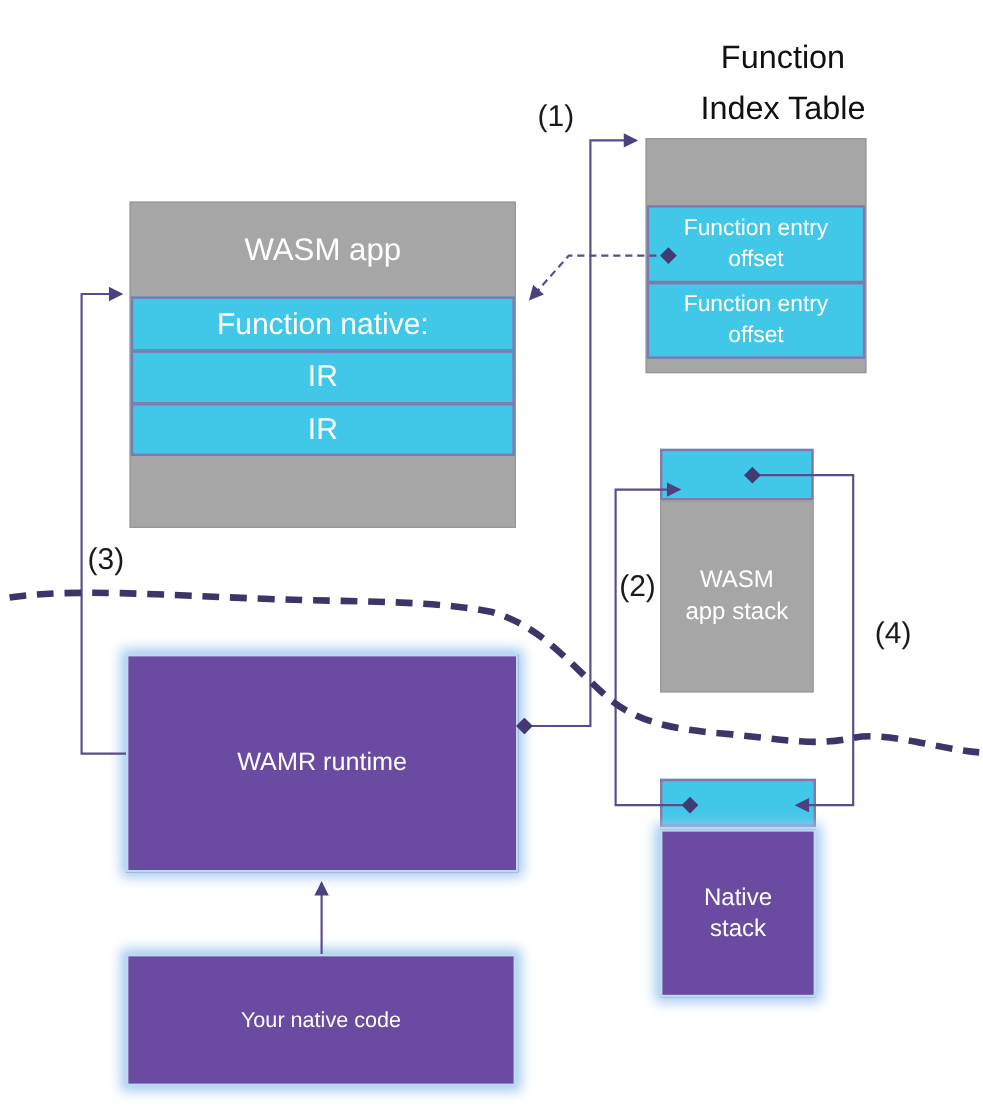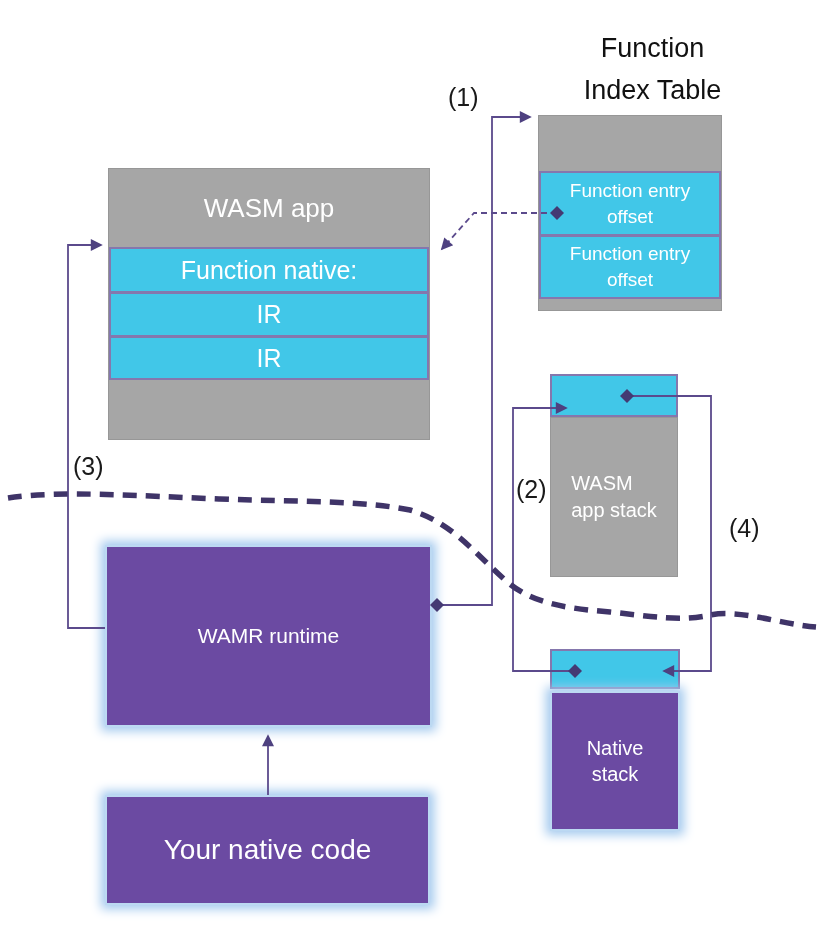--- a/index.html
+++ b/index.html
@@ -31,20 +31,21 @@
     background: #6b4aa2;
     border: 2px solid #bcd9f2;
     box-shadow: 0 0 10px 4px #a3c9ee;
     color: #ffffff;
     display: flex; align-items: center; justify-content: center;
     text-align: center;
   }
   .gray-label {
     color: #ffffff;
     display: flex; align-items: center; justify-content: center;
+    text-align: center;
   }
   .step-label {
     color: #1a1a1a;
     font-size: 25px;
   }
   .diagram-title {
     color: #111111;
     font-size: 27px;
     line-height: 1.55;
     text-align: center;
@@ -81,21 +82,21 @@
 </div>
 
 <div class="abs" style="left:550px; top:375px; width:128px; height:203px;">
   <div class="cyan-row" style="height:43px;"></div>
   <div class="gray-label pre" style="height:160px; background:#a6a6a6; border:1px solid #979797; font-size:20px; line-height:1.35;">WASM
 app stack</div>
 </div>
 
 <div class="abs purple-box" style="left:105px; top:545px; width:327px; height:182px; font-size:21px;">WAMR runtime</div>
 
-<div class="abs purple-box" style="left:105px; top:795px; width:325px; height:110px; font-size:28px;">Your native code</div>
+<div class="abs purple-box" style="left:105px; top:795px; width:325px; height:110px; font-size:18px;">Your native code</div>
 
 <div class="abs" style="left:550px; top:650px; width:130px; height:182px;">
   <div class="cyan-row" style="height:40px;"></div>
   <div class="purple-box pre" style="height:140px; font-size:20px; line-height:1.3; margin-top:2px;">Native
 stack</div>
 </div>
 
 <svg class="overlay" width="819" height="925" viewBox="0 0 819 925">
   <defs>
     <marker id="arrow" markerUnits="userSpaceOnUse" markerWidth="14" markerHeight="12" viewBox="0 0 10 10" refX="8.5" refY="5" orient="auto">

